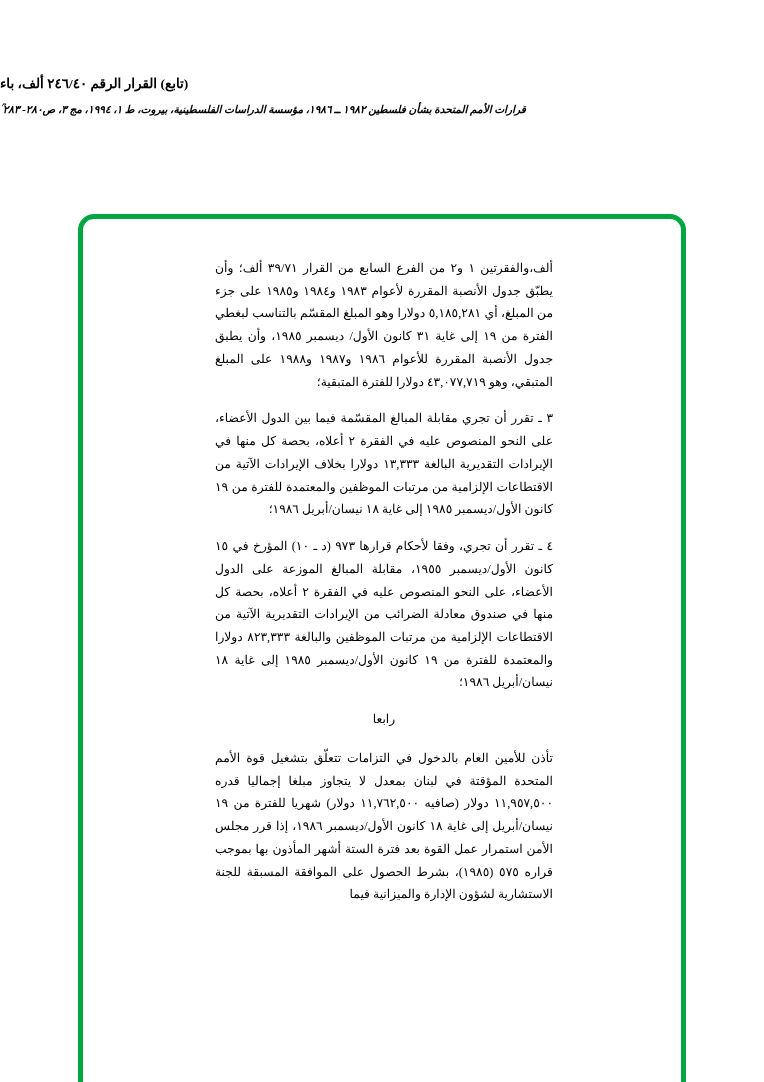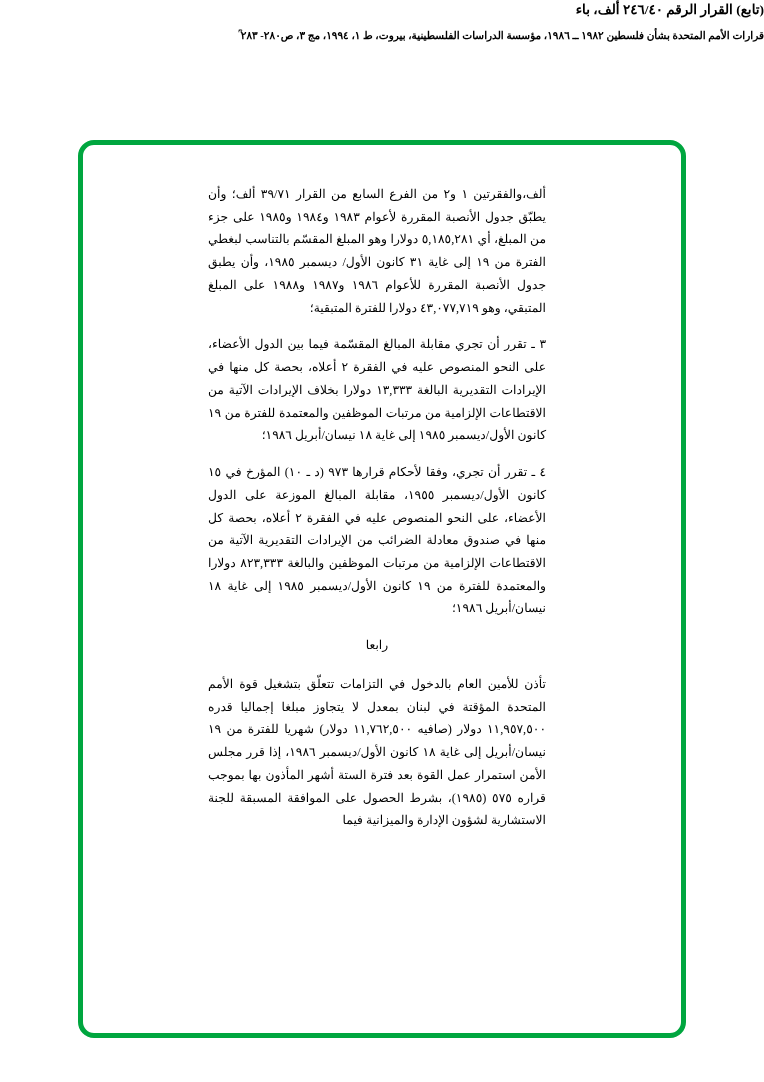--- a/index.html
+++ b/index.html
@@ -15,51 +15,53 @@
     position: relative;
     overflow: hidden;
   }
   .page {
     width: 764px;
     height: 1082px;
     position: relative;
     box-sizing: border-box;
   }
   .header {
-    text-align: right;
+    text-align: left;
+    margin-top: 74px;
   }
   .header-title {
     font-size: 13.5px;
     font-weight: bold;
     letter-spacing: 0px;
     line-height: 1.5;
     direction: rtl;
   }
   .header-source {
     font-size: 10.5px;
     font-weight: bold;
     margin-top: 8px;
     direction: rtl;
     line-height: 1.5;
+    font-style: italic;
   }
   .frame {
     position: absolute;
     top: 140px;
     left: 78px;
     width: 608px;
     height: 898px;
     border: 5px solid #00a63f;
     border-radius: 16px;
     box-sizing: border-box;
     background: #ffffff;
   }
   .content {
     position: absolute;
     top: 38px;
-    right: 135px;
+    right: 128px;
     width: 338px;
     direction: rtl;
     text-align: justify;
     text-align-last: right;
     font-size: 12.3px;
     line-height: 1.85;
   }
   .para {
     margin: 0 0 14px 0;
     text-align: justify;

